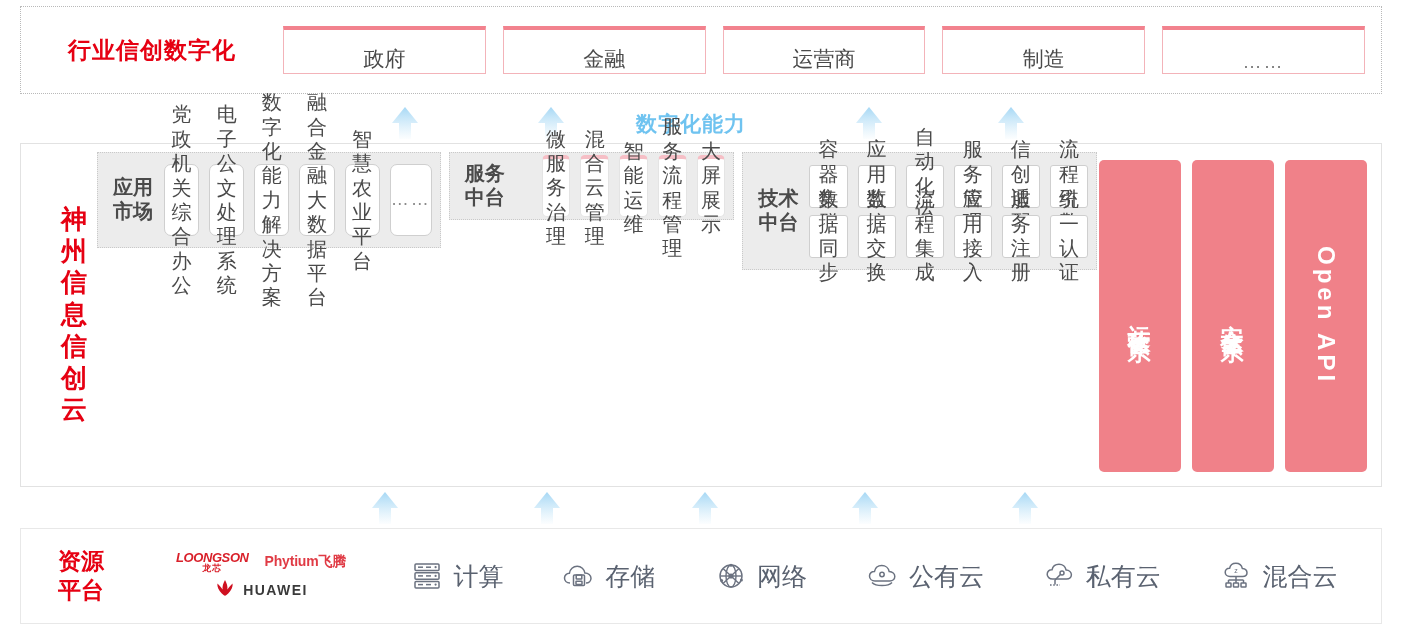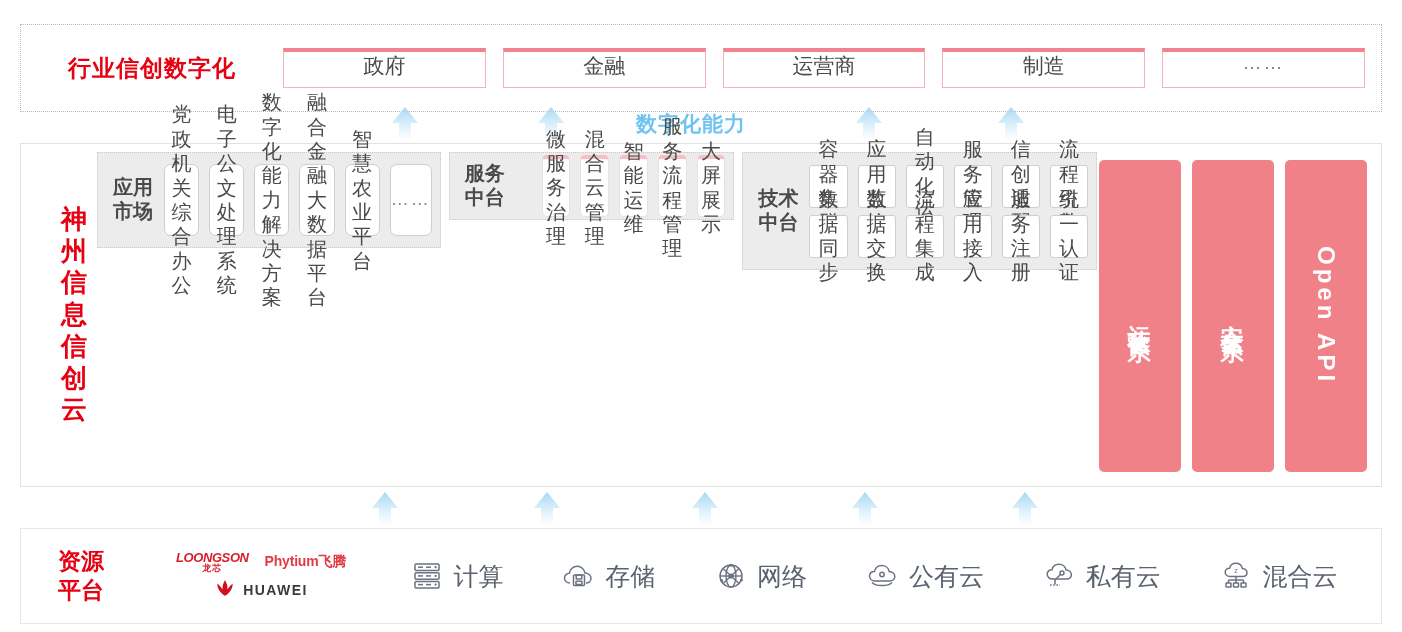--- a/index.html
+++ b/index.html
@@ -6,37 +6,37 @@
   html, body {
     width: 1402px; height: 632px;
     background: #ffffff;
     font-family: "Liberation Sans", "DejaVu Sans", sans-serif;
     overflow: hidden;
   }
   #root { position: relative; width: 1402px; height: 632px; }
 
   
   .industry-band {
-    position: absolute; left: 20px; top: 24px;
+    position: absolute; left: 20px; top: 6px;
     width: 1362px; height: 88px;
     border: 1px dotted #b9b9b9;
     display: flex; align-items: center;
   }
   .industry-title {
     width: 262px; text-align: center;
     color: #e60012; font-size: 23px; font-weight: bold;
     letter-spacing: 1px;
   }
   .industry-boxes { flex: 1; display: flex; gap: 17px; padding-right: 16px; }
   .industry-box {
-    flex: 1; height: 40px;
+    flex: 1; height: 48px;
     background: #ffffff;
     border: 1px solid #f3b3b9;
     border-top: 4px solid #f2828e;
-    display: flex; align-items: flex-start; justify-content: center;
+    display: flex; align-items: flex-end; justify-content: center;
     font-size: 21px; color: #4a4a4a;
   }
   .industry-box.dots { color: #7a7a7a; letter-spacing: 2px; font-size: 19px; }
 
   
   .arrow-band { position: absolute; left: 0; width: 1402px; height: 36px; }
   .arrow-band.top { top: 104px; }
   .arrow-band.bottom { top: 489px; }
   .arrow {
     position: absolute; bottom: 0; width: 34px; height: 34px;

